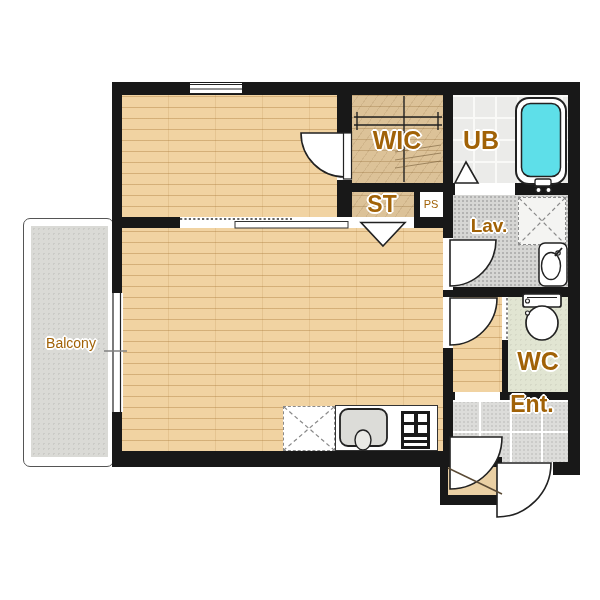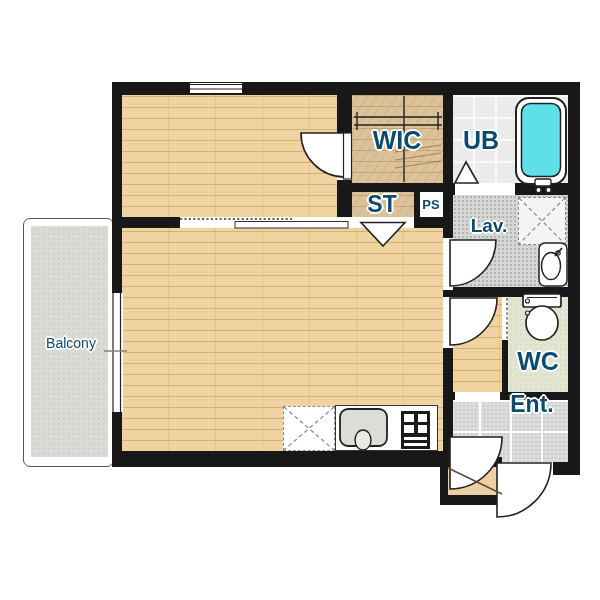--- a/index.html
+++ b/index.html
@@ -19,21 +19,21 @@
     repeating-linear-gradient(0deg, transparent 0 20px, #f9f9f7 20px 22px),
     repeating-linear-gradient(90deg, transparent 0 20px, #f9f9f7 20px 22px);}
   .wct{background-color:#e1e5d2;background-image:radial-gradient(rgba(0,0,0,.05) 1px, transparent 1px);background-size:5px 5px;}
   .entt{background-color:#dcdcda;background-image:
     repeating-linear-gradient(0deg, transparent 0 29px, #fff 29px 31px),
     repeating-linear-gradient(90deg, transparent 0 29px, #fff 29px 31px),
     radial-gradient(rgba(0,0,0,.08) 1px, transparent 1px);background-size:auto,auto,4px 4px;}
   .porcht{background-color:#ead0a4;}
   .wall{background:#181818;}
   .gap{background:#fff;}
-  .lbl{position:absolute;transform:translate(-50%,-50%);color:#0c4a6e;font-weight:bold;white-space:nowrap;z-index:6;
+  .lbl{position:absolute;transform:translate(-50%,-50%);color:#a16207;font-weight:bold;white-space:nowrap;z-index:6;
        text-shadow:-2px 0 #fff,2px 0 #fff,0 -2px #fff,0 2px #fff,-1px -1px #fff,1px 1px #fff,-1px 1px #fff,1px -1px #fff;}
   .dash{background:#fff;border:1.5px dashed #8a8a8a;box-sizing:border-box;}
   svg{position:absolute;left:0;top:0;z-index:4;pointer-events:none;}
   .z1{z-index:1}.z2{z-index:2}.z3{z-index:3}
 </style>
 </head>
 <body>
 
 <div id="plan">
 
@@ -184,18 +184,18 @@
       <rect x="404" y="425" width="10" height="8" fill="#fff"></rect>
         <rect x="418" y="425" width="9" height="8" fill="#fff"></rect>
       <rect x="404" y="437" width="23" height="3" fill="#fff"></rect>
         <rect x="404" y="443" width="23" height="3" fill="#fff"></rect>
     </g>
   </svg>
 
   <div class="lbl" style="left:397px;top:140px;font-size:25px;">WIC</div>
   <div class="lbl" style="left:481px;top:140px;font-size:25px;text-align:right;">UB</div>
   <div class="lbl" style="left:382px;top:204px;font-size:23px;">ST</div>
-  <div class="lbl" style="left:431px;top:204px;font-size:13px;text-shadow:none;font-weight:bold;">PS</div>
+  <div class="lbl" style="left:431px;top:204px;font-size:11px;text-shadow:none;font-weight:normal;">PS</div>
   <div class="lbl" style="left:489px;top:226px;font-size:19px;">Lav.</div>
   <div class="lbl" style="left:538px;top:361px;font-size:25px;">WC</div>
   <div class="lbl" style="left:532px;top:404px;font-size:23px;">Ent.</div>
   <div class="lbl" style="left:71px;top:343px;font-size:14px;font-weight:normal;">Balcony</div>
 </div>
 
 </body></html>

